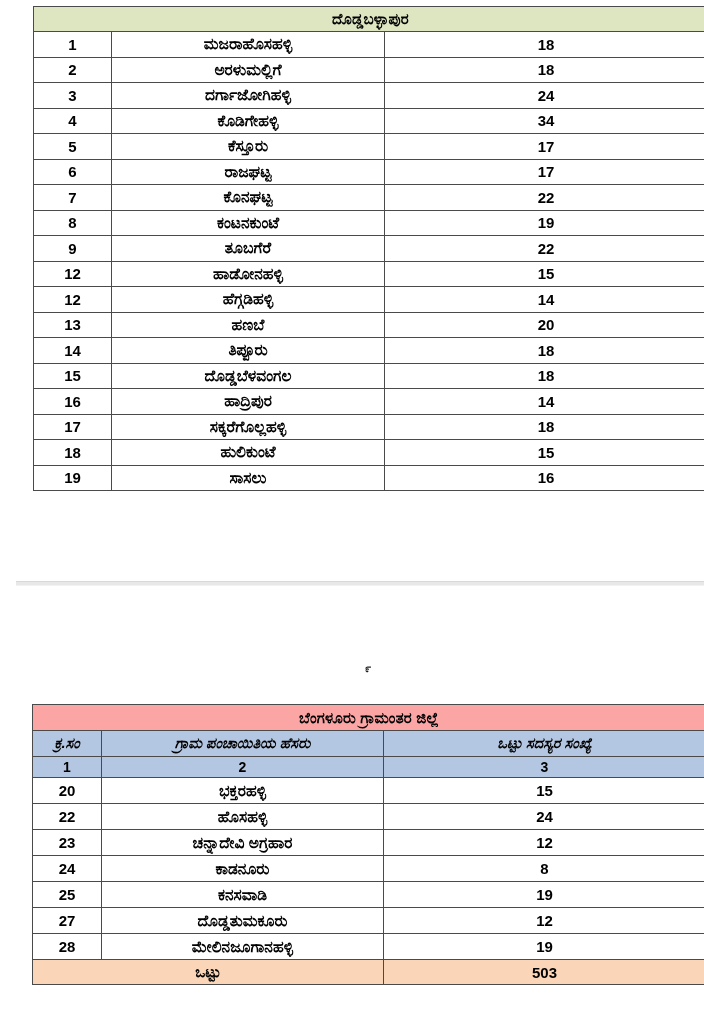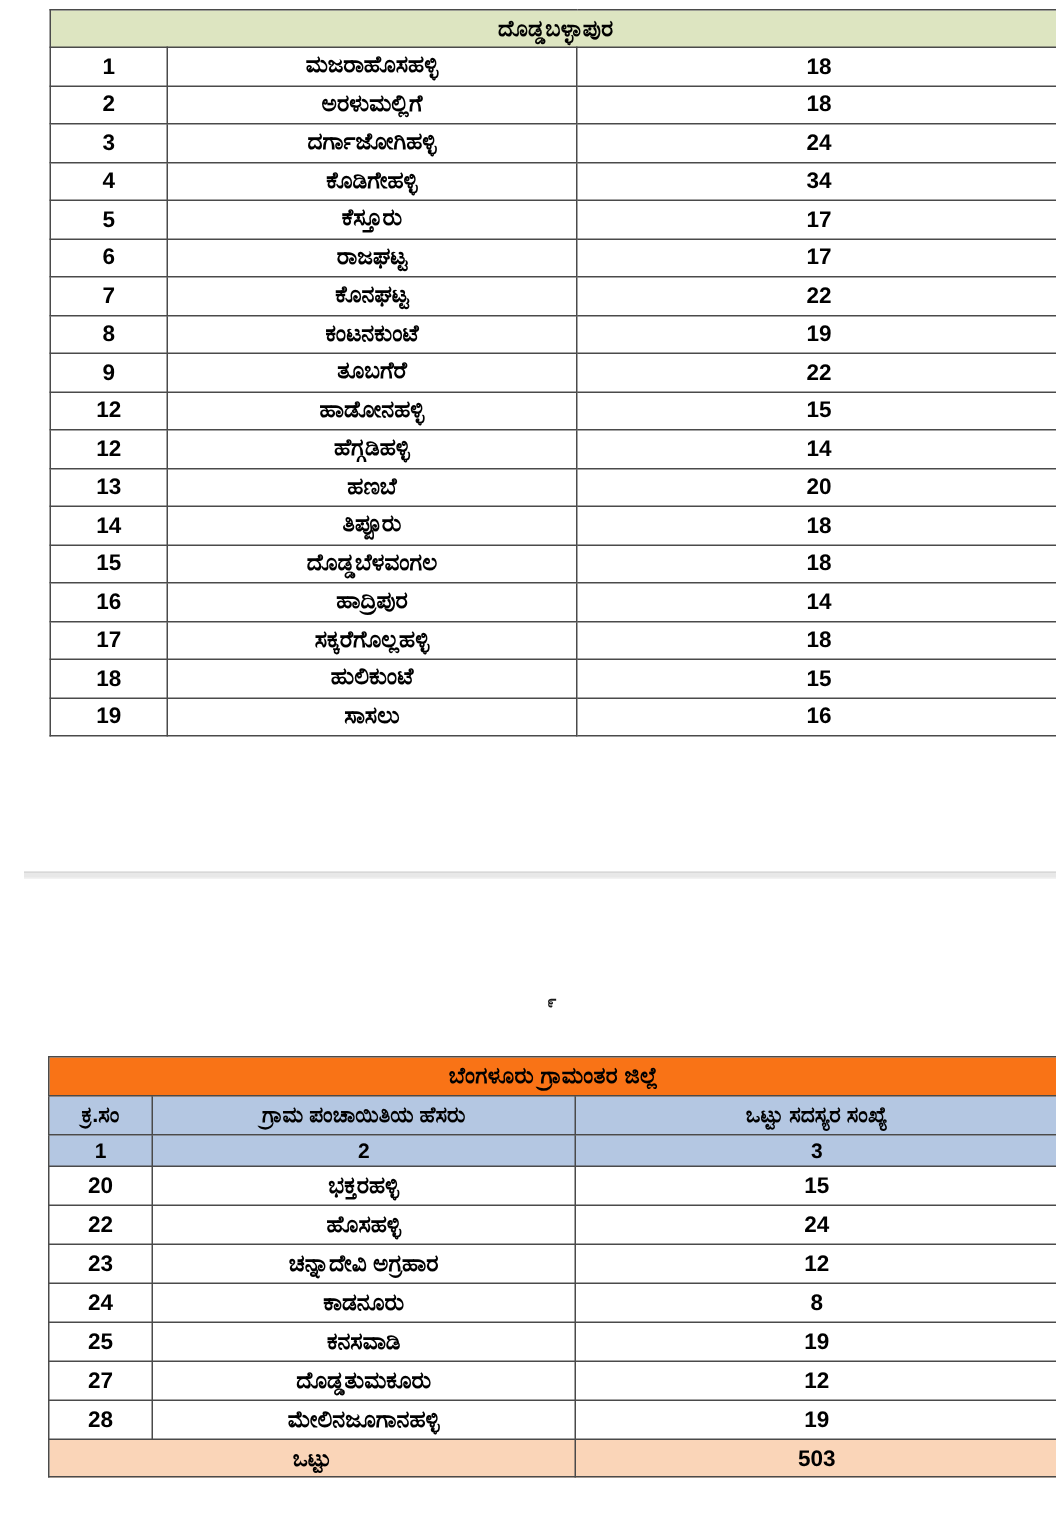--- a/index.html
+++ b/index.html
@@ -78,32 +78,33 @@
   
   .title-cell {
     background: #dde5c1;
     text-align: center;
     height: 24px;
     font-size: 15px;
     letter-spacing: 0.2px;
   }
 
   .title-cell-blue {
-    background: #f97316;
+    background: #fca5a5;
     text-align: center;
     height: 25px;
     font-size: 15px;
     letter-spacing: 0.2px;
   }
 
   .colhead-cell {
     background: #b4c7e2;
     text-align: center;
     height: 25px;
     font-size: 14.5px;
+    font-style: italic;
   }
 
   .colnum-cell {
     background: #b4c7e2;
     text-align: center;
     height: 20px;
     font-size: 14px;
   }
 
   .cell-sl {

